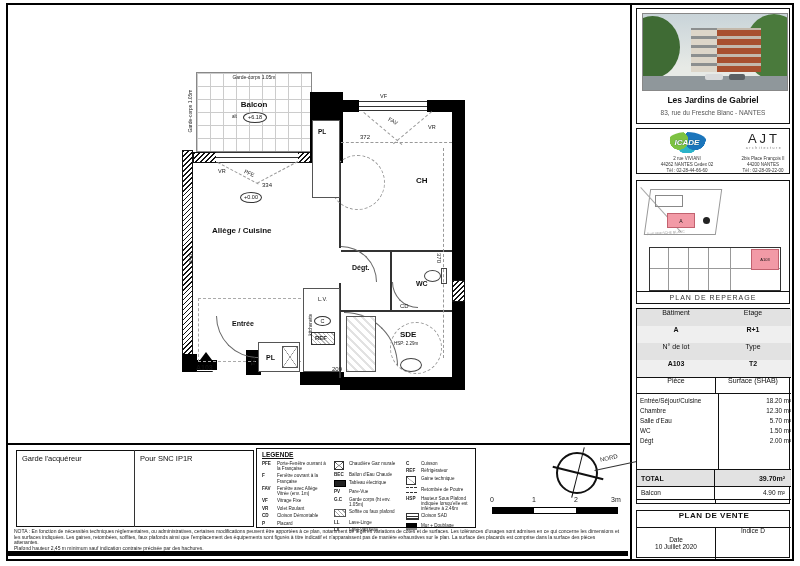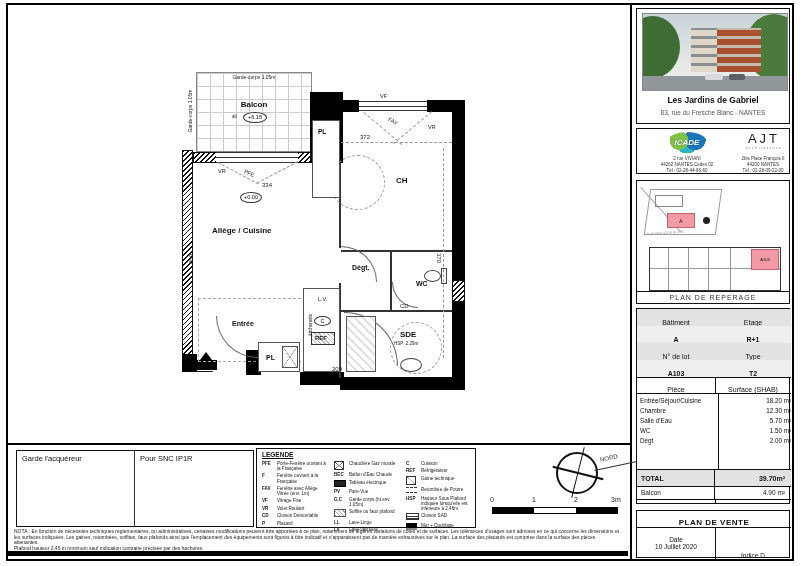--- a/index.html
+++ b/index.html
@@ -12,21 +12,21 @@
   .dl{border-top:1px dashed #999}
   .dlv{border-left:1px dashed #999}
   .dr{border:1px dashed #aaa}
   .dc{border:1px dashed #999;border-radius:50%}
   .ov{border:1px solid #333;border-radius:50%;font-size:5.5px;line-height:9px;text-align:center;background:#fff}
   .rl{font-size:8px;font-weight:bold;white-space:nowrap;color:#111}
   .tl{font-size:5.5px;color:#222;white-space:nowrap}
   .dm{font-size:6px;color:#222;white-space:nowrap}
   .win{background:#fff;border-top:1px solid #333;border-bottom:1px solid #333;background-image:linear-gradient(#333,#333);background-size:100% 1px;background-position:center;background-repeat:no-repeat}
   .box{border:1px solid #111;background:#fff}
-  .cell{display:flex;align-items:flex-end;justify-content:center;font-size:7px}
+  .cell{display:flex;align-items:flex-start;justify-content:center;font-size:7px}
   .gray{background:#e2e2e2}
   .bold{font-weight:bold}
   .arc{border:0 solid #666}
   .lcol{font-size:4.6px;line-height:1.1;color:#222}
   .lrow{display:flex;margin-bottom:2.4px}
   .ab{width:15px;flex:none;font-weight:bold}
   .ds{flex:1}
   .licon{display:inline-block;vertical-align:top}
 </style>
 </head>
@@ -87,21 +87,21 @@
   <div class="a rl" style="left:232px;top:320px;font-size:7px">Entrée</div>
 
   <div class="a tl" style="left:380px;top:93px">VF</div>
   <div class="a tl" style="left:388px;top:118px;transform:rotate(28deg)">FAV</div>
   <div class="a tl" style="left:428px;top:124px">VR</div>
   <div class="a dl" style="left:341px;top:142px;width:111px"></div>
   <div class="a dm" style="left:360px;top:134px">372</div>
   <div class="a dlv" style="left:443px;top:148px;height:210px"></div>
   <div class="a dm" style="left:434px;top:255px;transform:rotate(90deg)">370</div>
   <div class="a dc" style="left:330px;top:155px;width:55px;height:55px"></div>
-  <div class="a rl" style="left:396px;top:176px">CH</div>
+  <div class="a rl" style="left:416px;top:176px">CH</div>
 
   <div class="a box" style="left:312px;top:120px;width:28px;height:78px;border-color:#555"></div>
   <div class="a rl" style="left:318px;top:128px;font-size:6.5px">PL</div>
 
   <div class="a rl" style="left:352px;top:264px;font-size:7px">Dégt.</div>
   <div class="a rl" style="left:416px;top:280px;font-size:7px">WC</div>
   <div class="a" style="left:424px;top:270px;width:17px;height:12px;border:1px solid #444;border-radius:50%"></div>
   <div class="a" style="left:441px;top:268px;width:6px;height:16px;border:1px solid #444"></div>
   <div class="a dm" style="left:400px;top:303px">CD</div>
 

